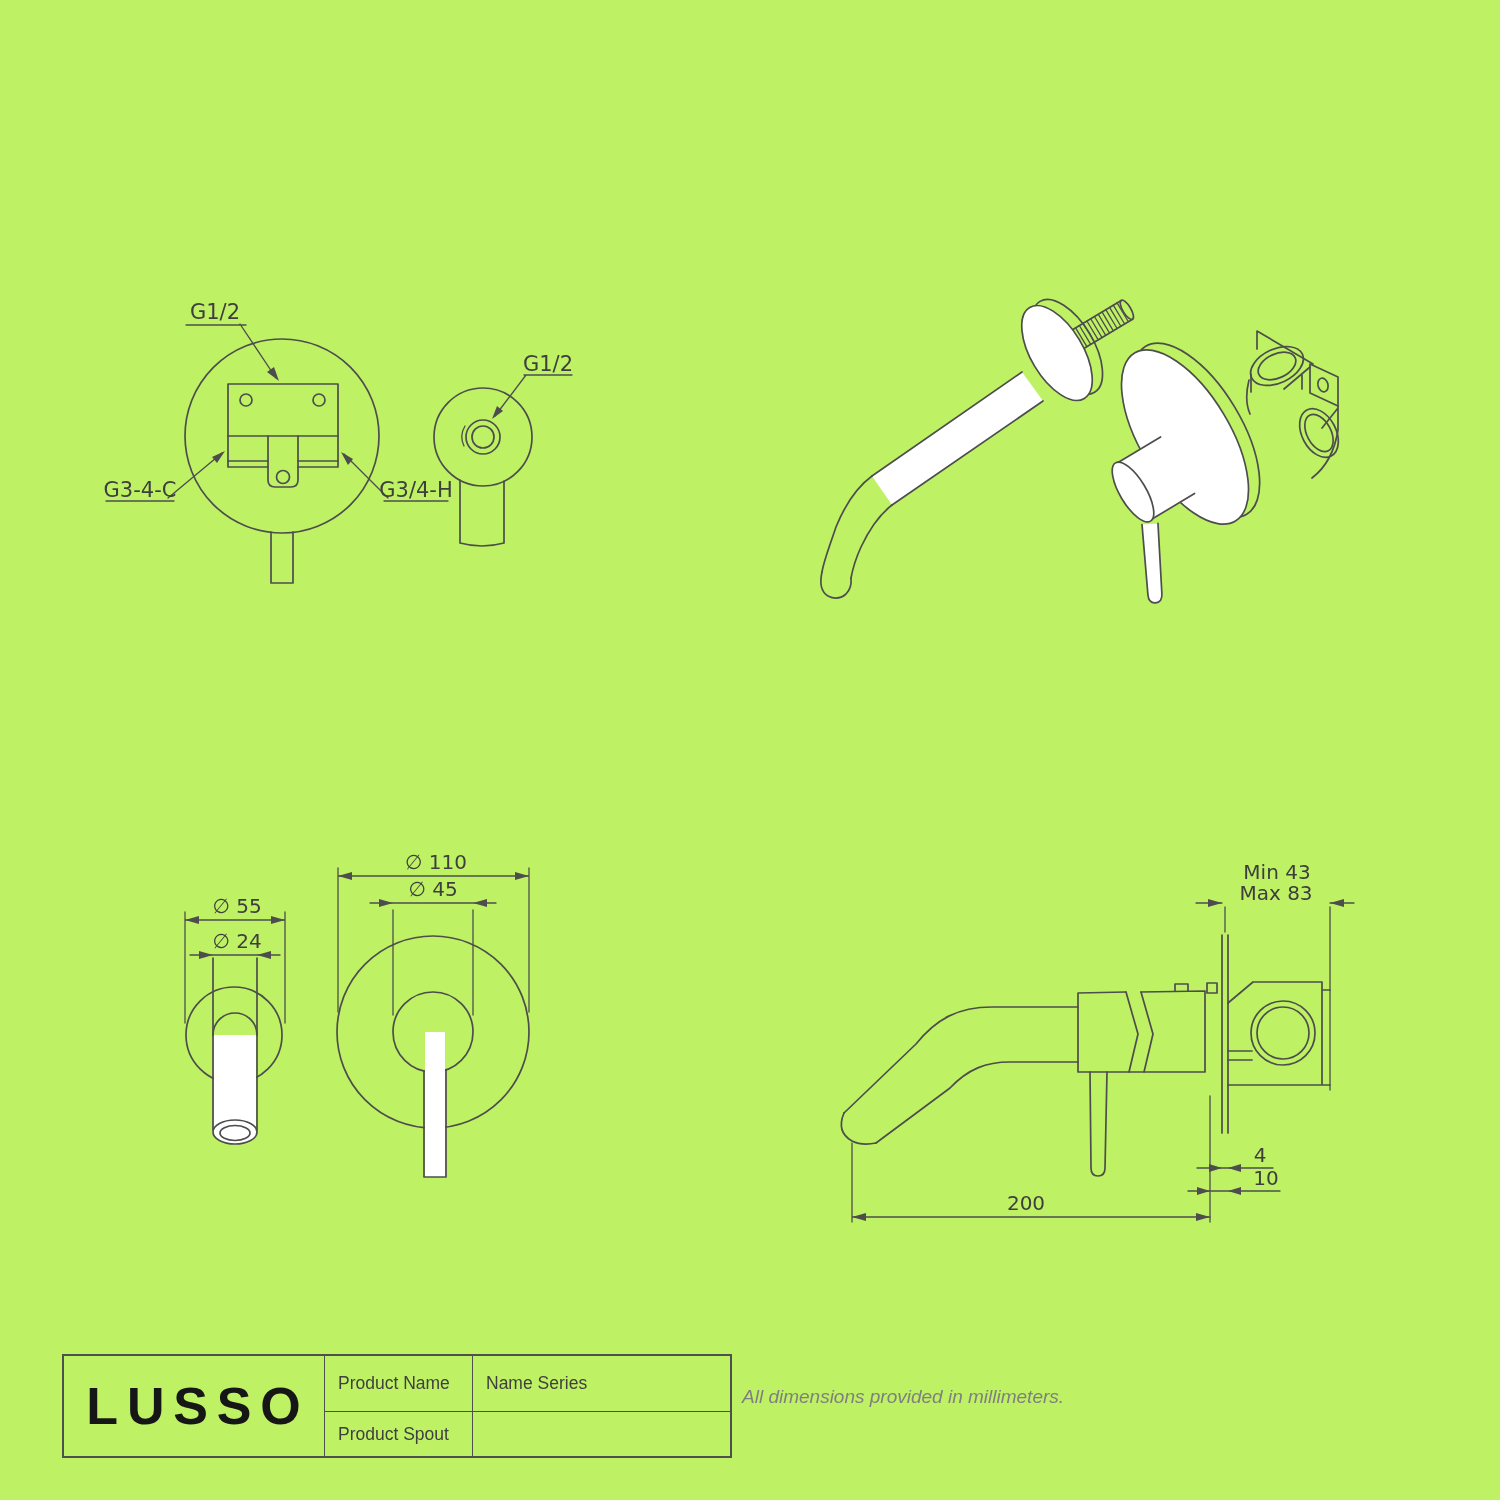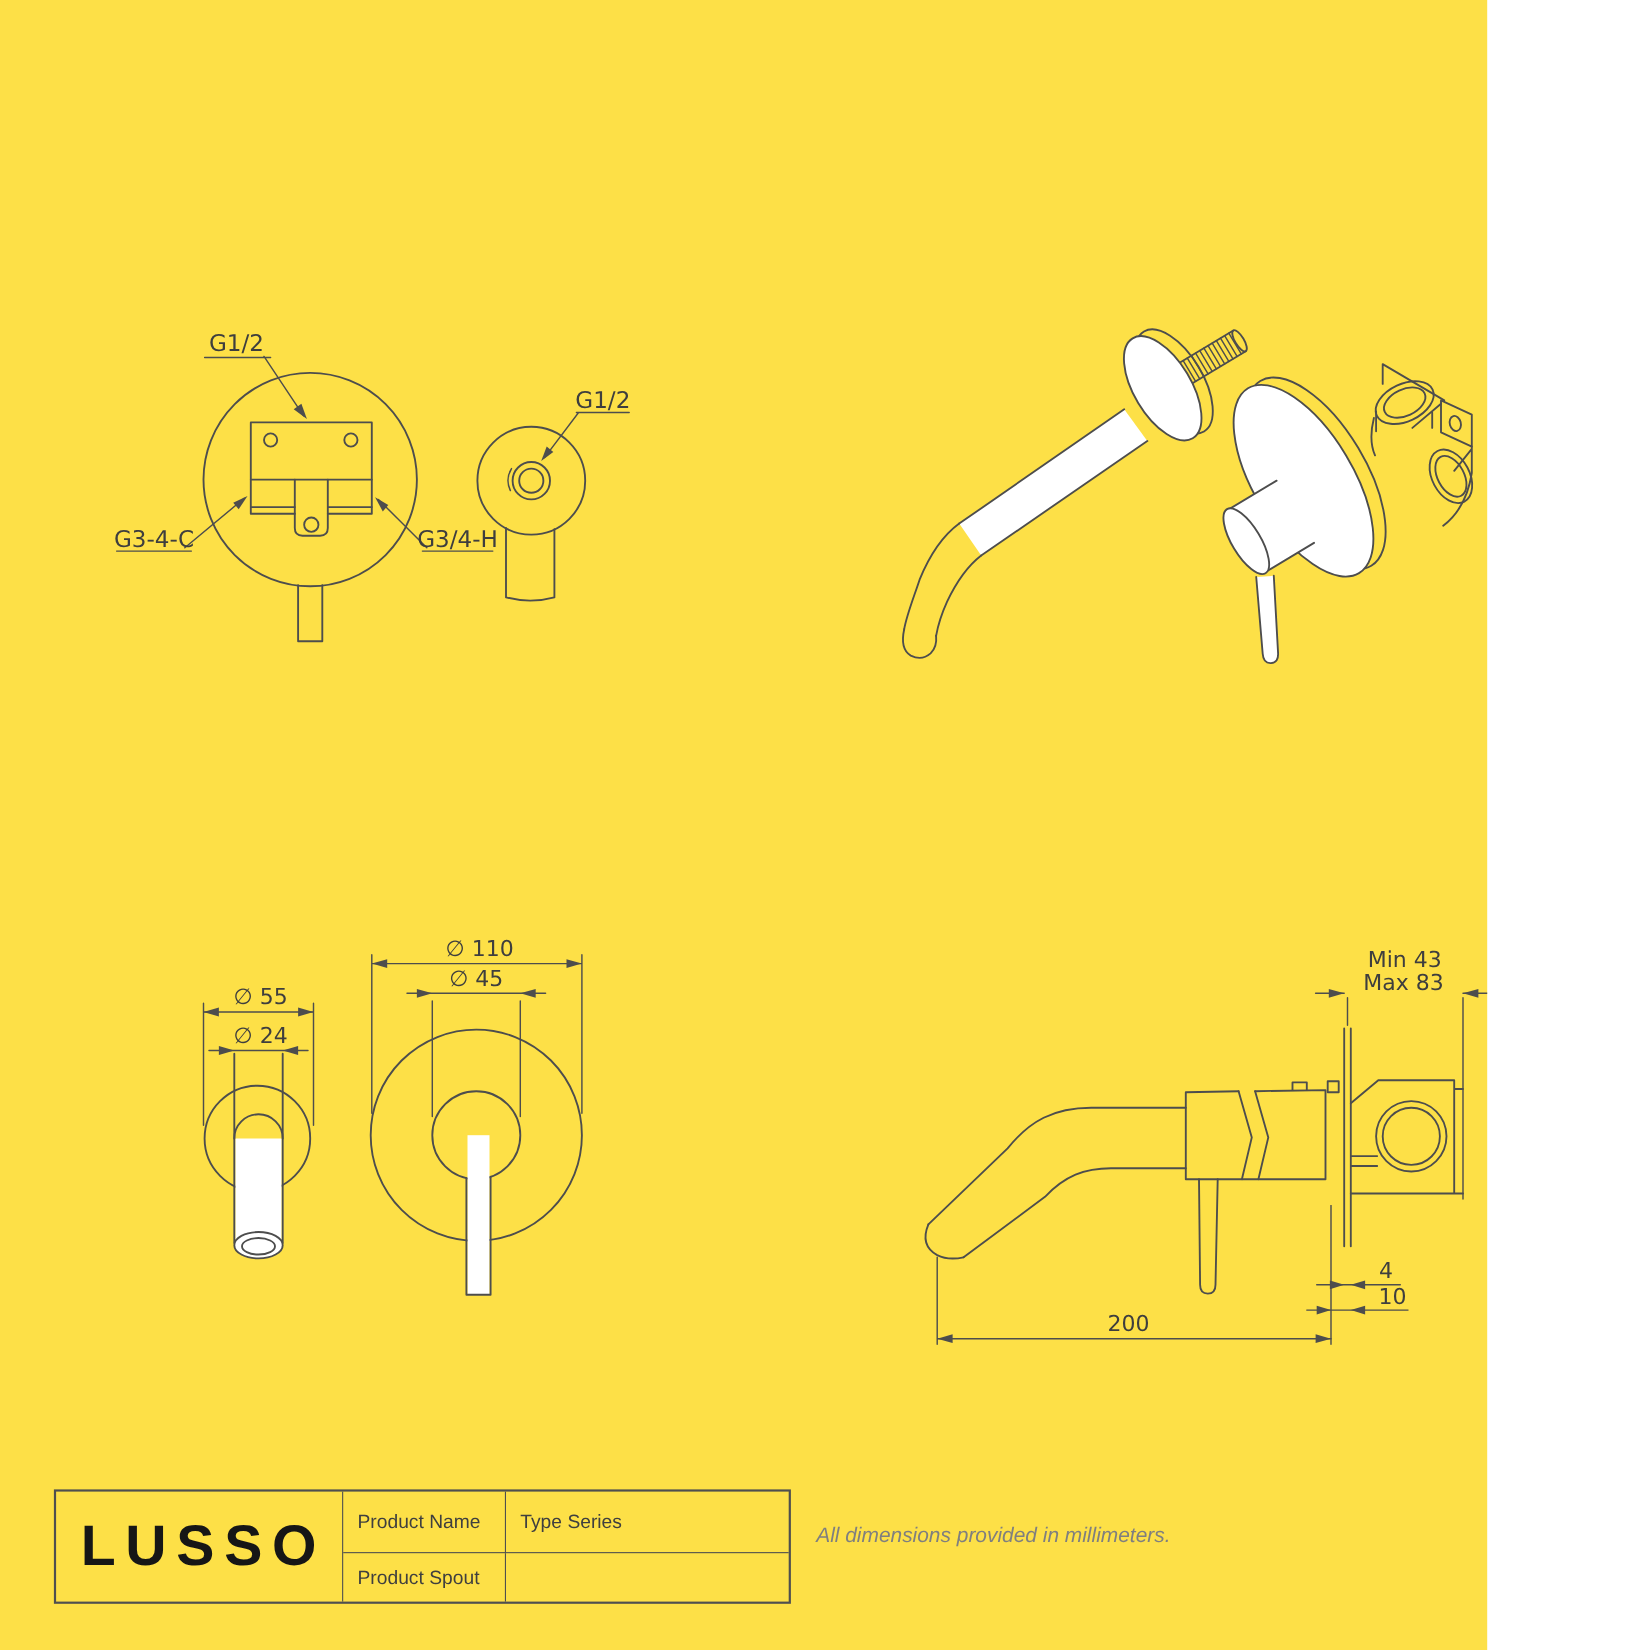--- a/index.html
+++ b/index.html
@@ -1,26 +1,26 @@
 <!DOCTYPE html>
 <html><head>
 <meta charset="utf-8">
 <style>
   html,body{margin:0;padding:0;background:#fff;}
-  #sheet{position:relative;width:1352px;height:1500px;background:#fde047;overflow:hidden;
+  #sheet{position:relative;width:1500px;height:1500px;background:#bef264;overflow:hidden;
          font-family:"Liberation Sans",sans-serif;}
   svg{position:absolute;left:0;top:0;}
   svg .ln{stroke:#4d4d4d;stroke-width:1.7;fill:none;stroke-linecap:round;stroke-linejoin:round;}
   svg .thin{stroke:#4d4d4d;stroke-width:1.3;fill:none;stroke-linecap:round;}
   svg .wfill{fill:#ffffff;}
   svg .arrow{fill:#4d4d4d;stroke:none;}
   svg text{fill:#3e3e3e;font-family:"DejaVu Sans","Liberation Sans",sans-serif;}
   svg .dim{font-size:20px;}
   svg .glabel{font-size:21px;}
-  .titleblock{position:absolute;left:49px;top:1354px;width:670px;height:104px;
+  .titleblock{position:absolute;left:62px;top:1354px;width:670px;height:104px;
               border:2px solid #4f4f4f;display:grid;grid-template-columns:261px 148px 1fr;
               grid-template-rows:56px 1fr;box-sizing:border-box;}
   .brandcell{grid-row:1/3;border-right:1.5px solid #4f4f4f;display:flex;align-items:center;justify-content:center;}
   .brand{font-size:52px;font-weight:bold;letter-spacing:0.17em;color:#161616;padding-left:8px;}
   .tcell{display:flex;align-items:center;padding-left:13px;font-size:17.5px;color:#3f3f3f;box-sizing:border-box;text-align:right;}
   .c-label{border-right:1.5px solid #4f4f4f;}
   .r-top{border-bottom:1.5px solid #4f4f4f;}
   .footnote{position:absolute;left:742px;top:1386px;font-size:19px;font-style:italic;color:#7f7f7f;}
 </style>
 </head>
@@ -196,18 +196,18 @@
     <polygon class="arrow" points="1210,1217 1196,1213 1196,1221"></polygon>
     <text class="dim" x="1026" y="1210" text-anchor="middle">200</text>
   </g>
 </svg>
 
   <div class="titleblock">
     <div class="brandcell">
       <span class="brand">LUSSO</span>
     </div>
     <div class="tcell c-label r-top">Product Name</div>
-    <div class="tcell r-top">Type Series</div>
+    <div class="tcell r-top">Name Series</div>
     <div class="tcell c-label">Product Spout</div>
   </div>
 
   <div class="footnote">All dimensions provided in millimeters.</div>
 </div>
 
 </body></html>

